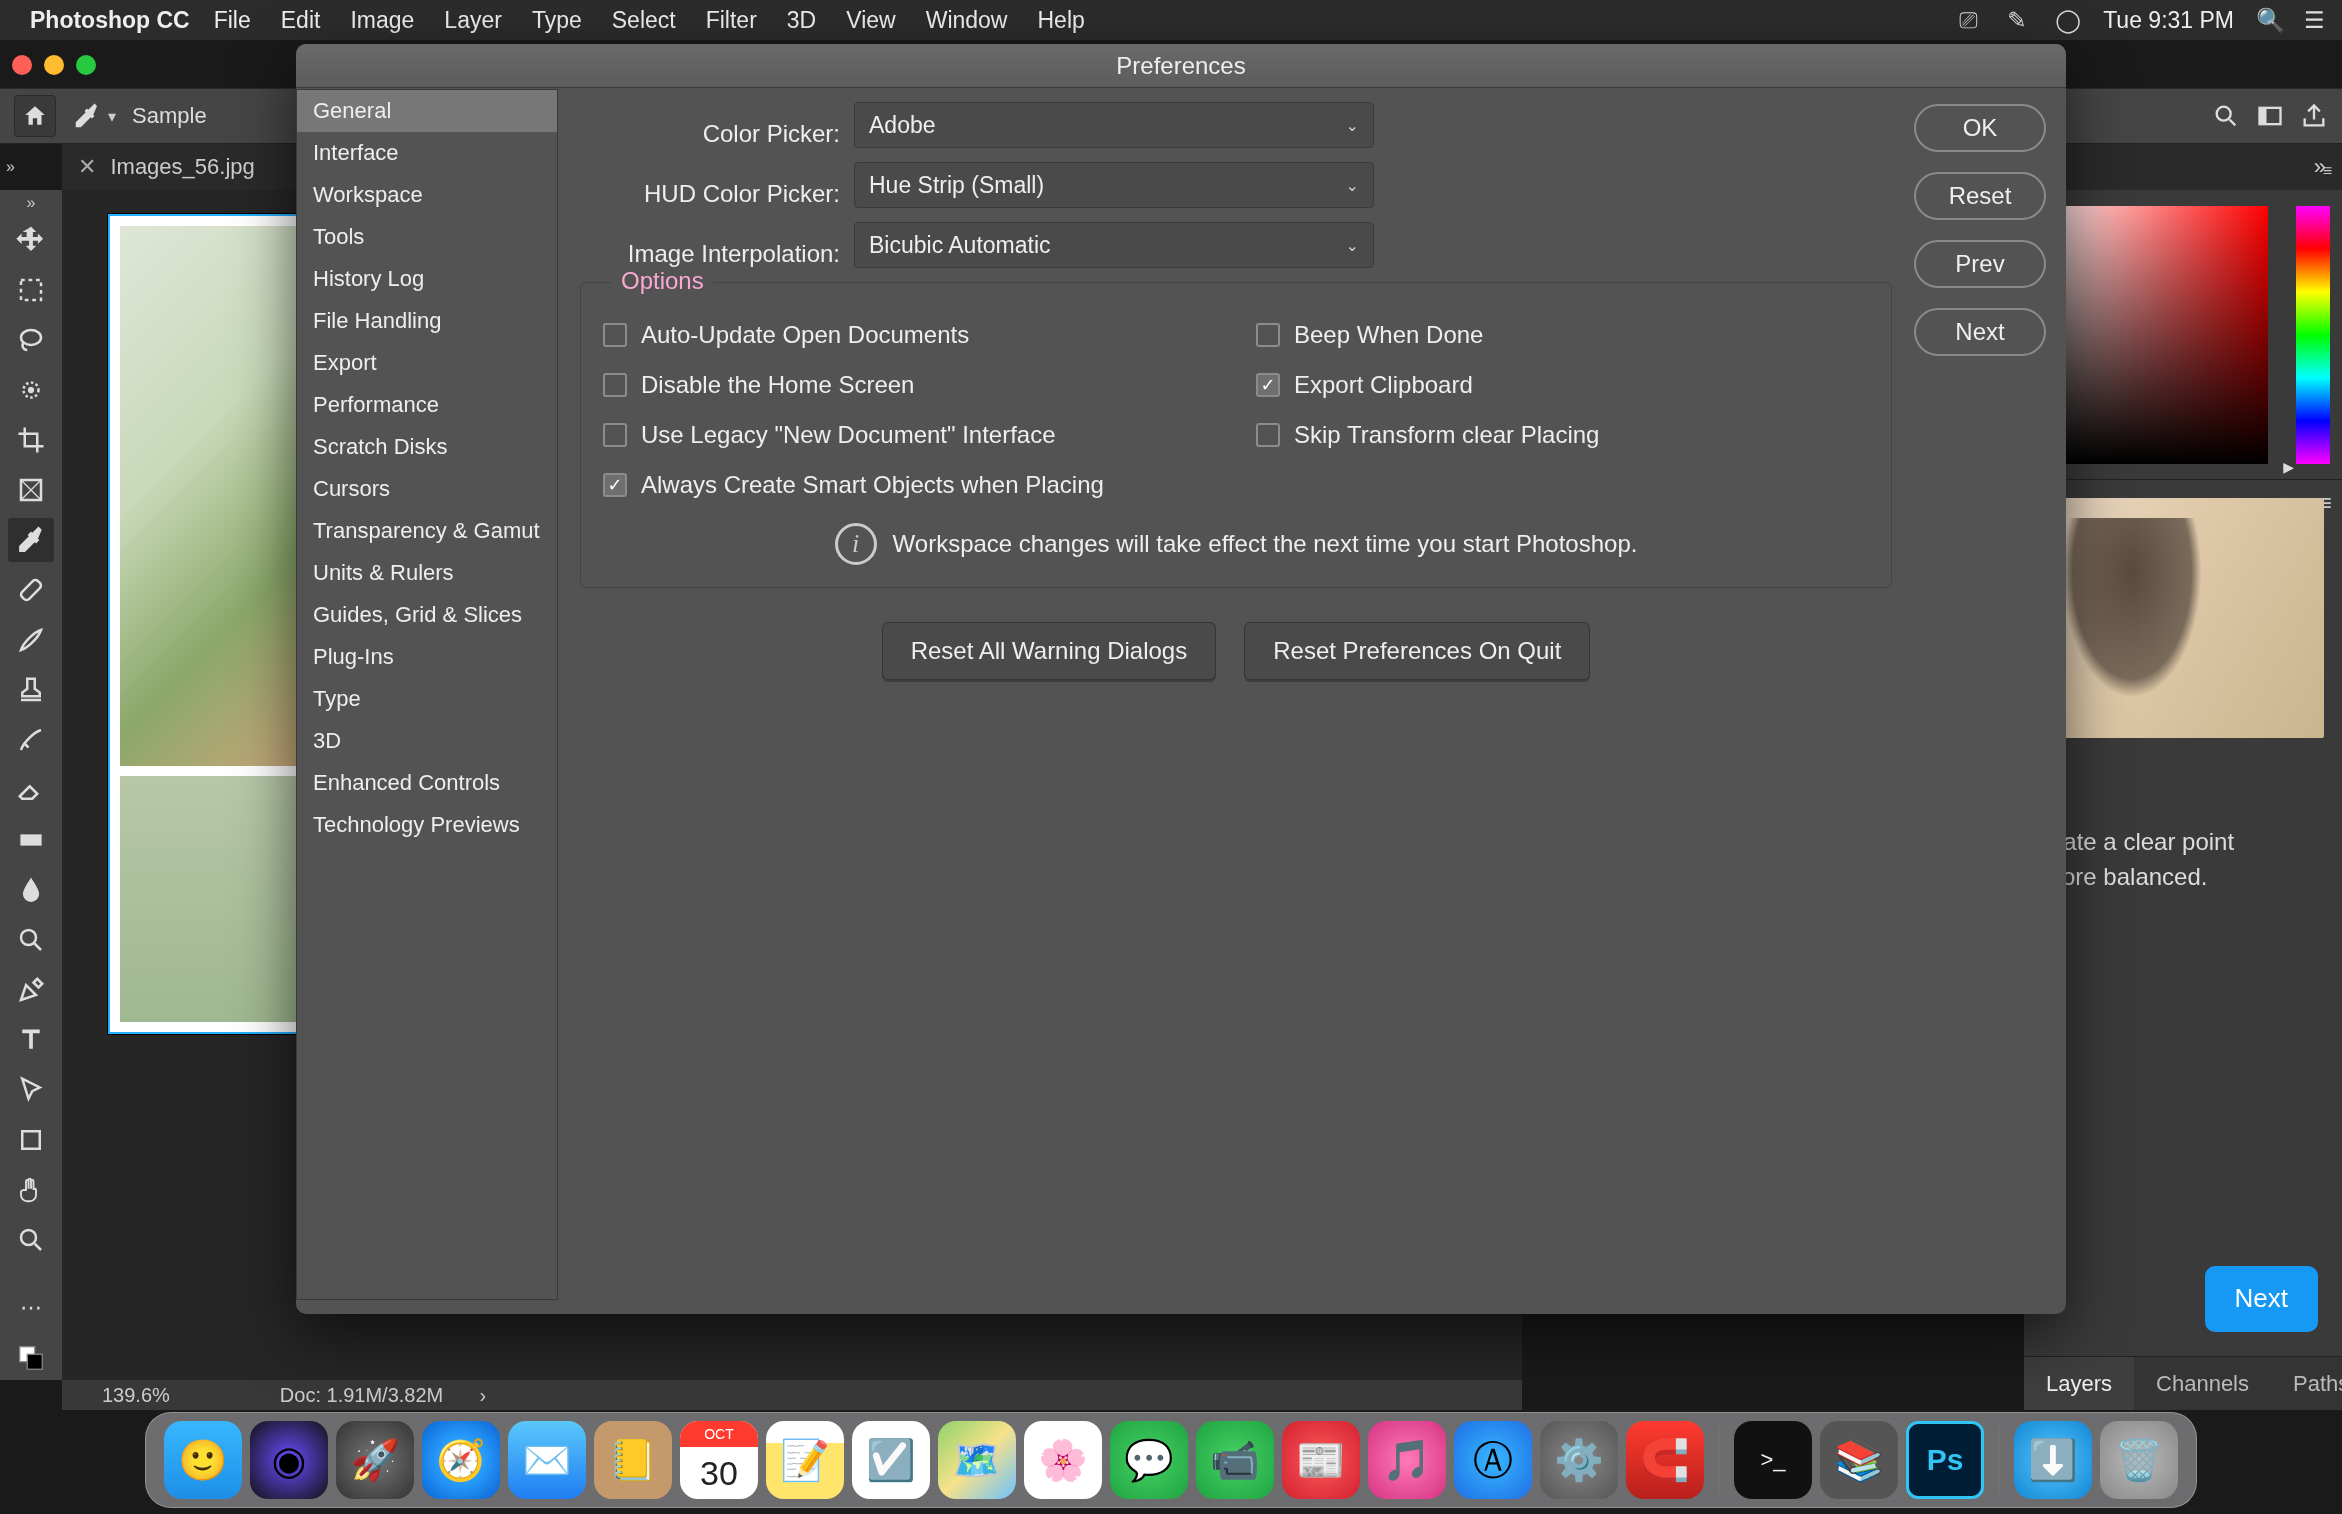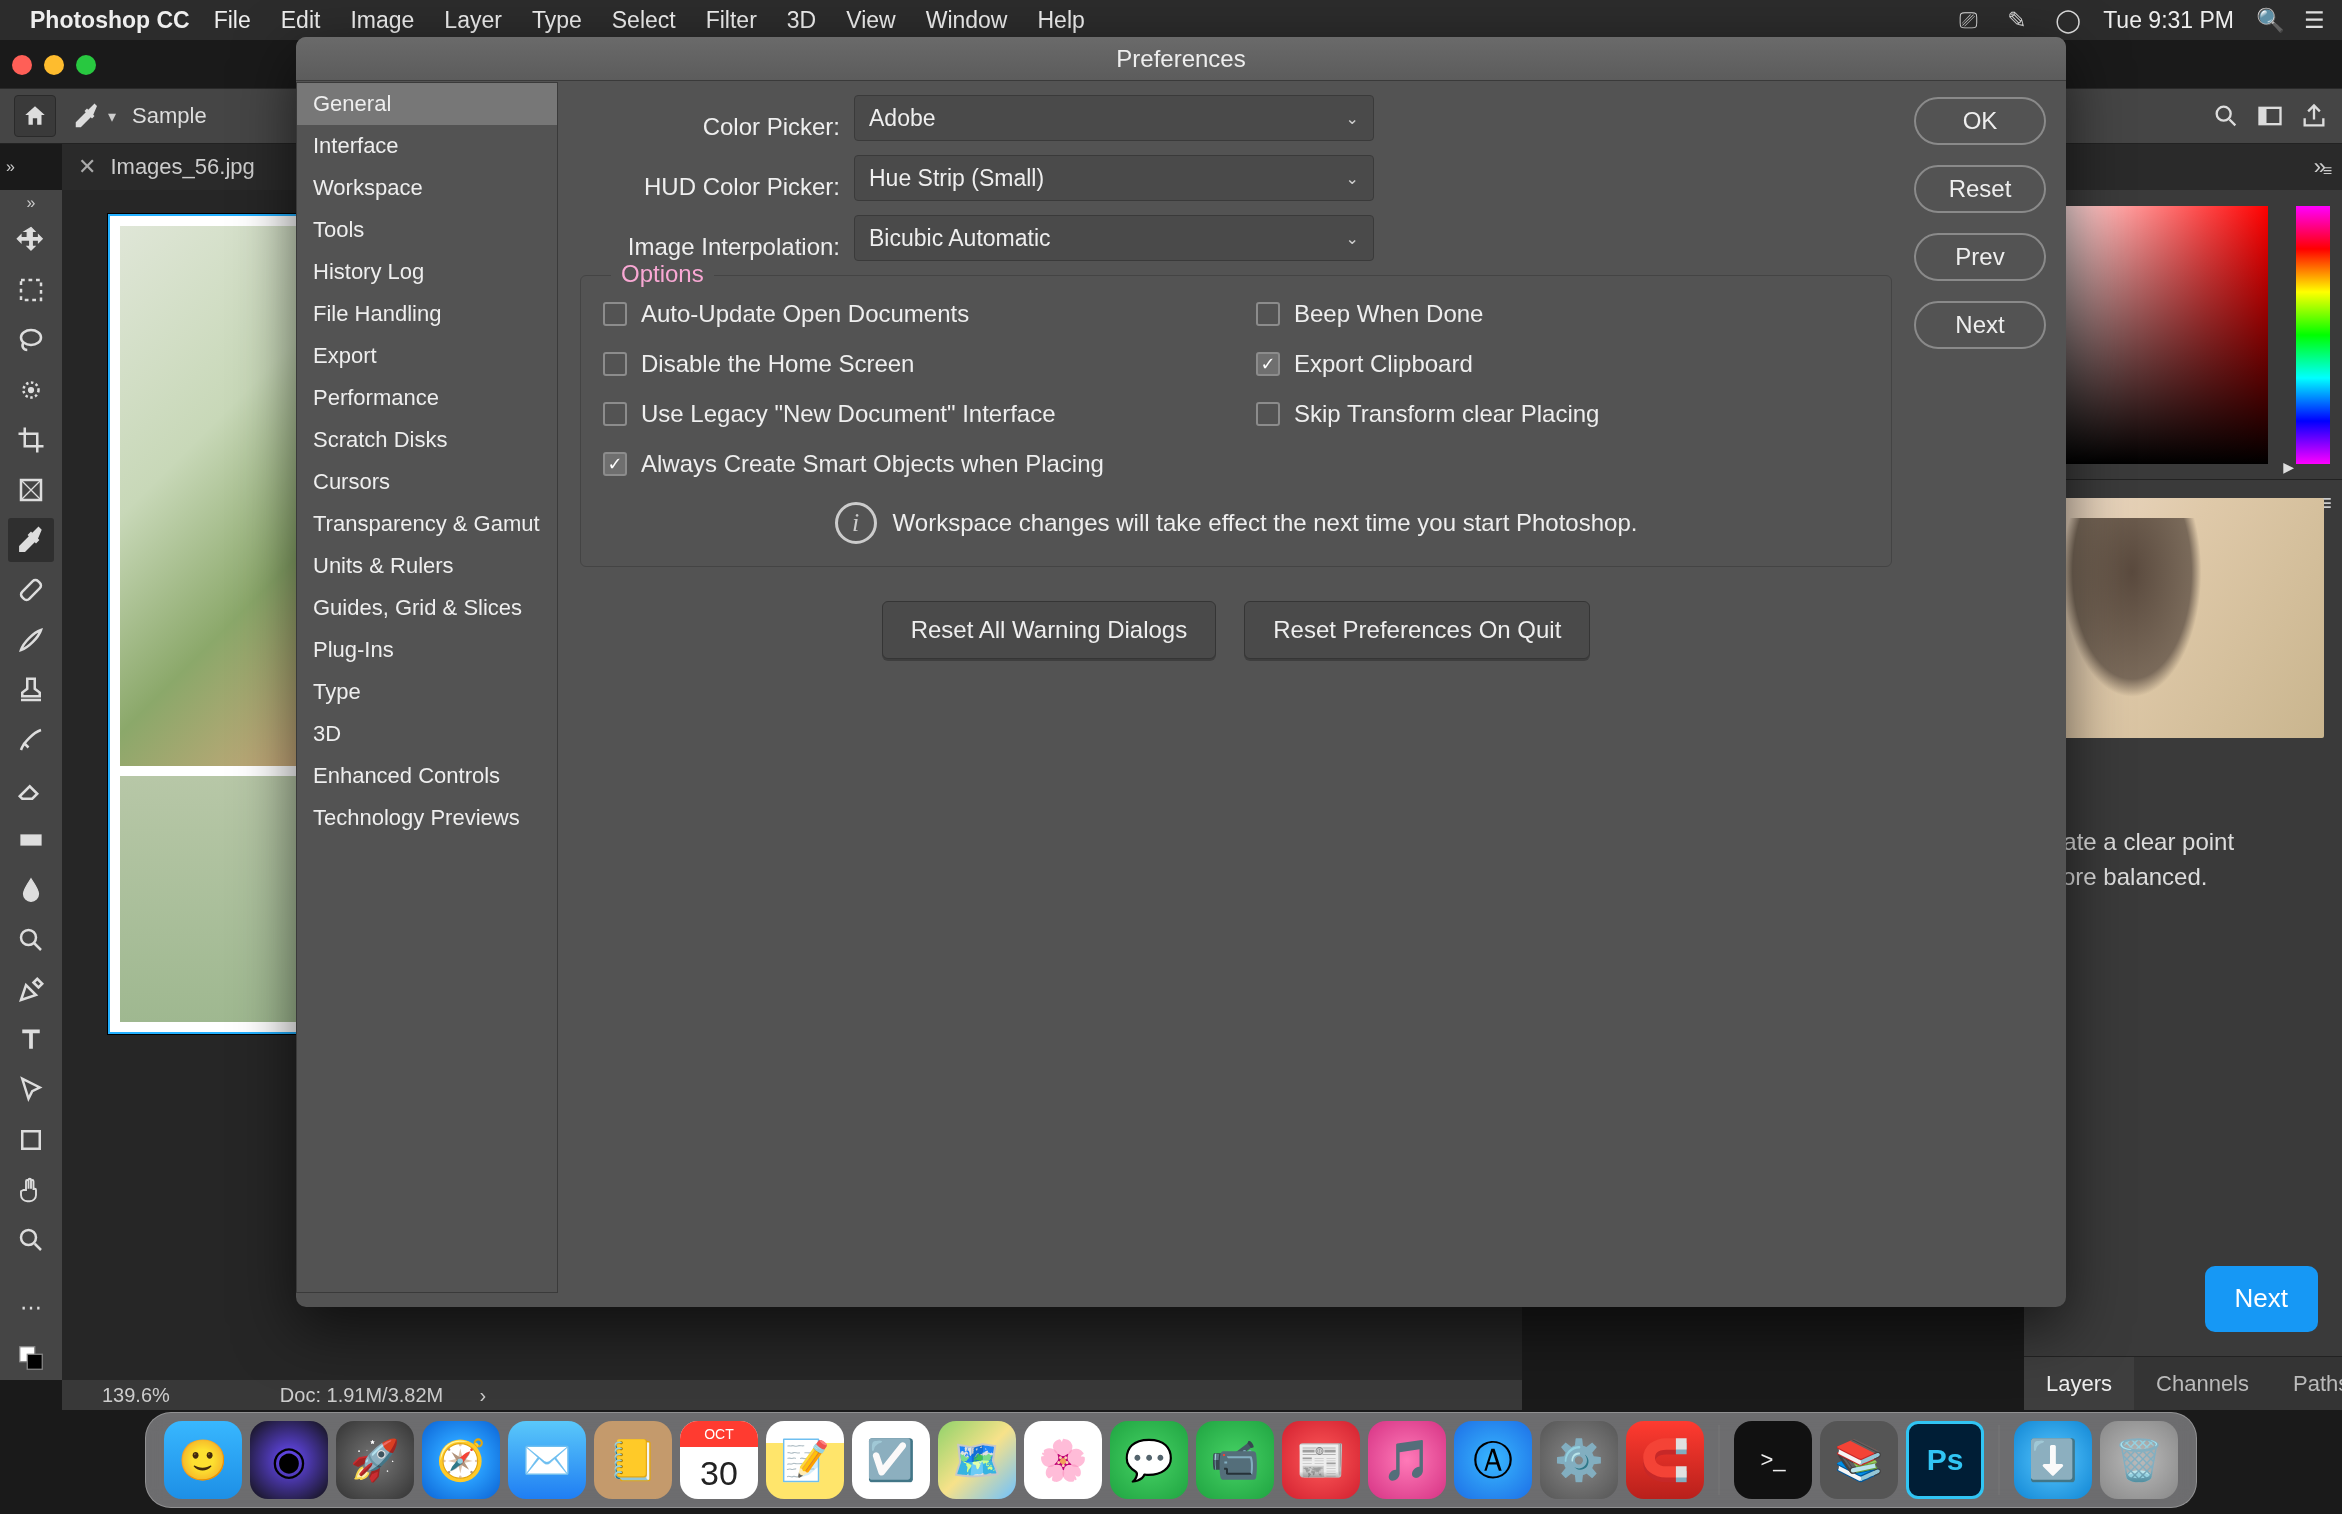--- a/index.html
+++ b/index.html
@@ -55,38 +55,38 @@
 .colorpanel .hue { position:absolute; top:16px; right:12px; width:34px; height:258px; background:linear-gradient(#ff00ff,#ff0000,#ffff00,#00ff00,#00ffff,#0000ff,#ff00ff);}
 .learn { flex:1; background:#3a3a3a; padding:18px; color:#ddd; font-size:24px; line-height:1.45; position:relative; }
 .learn .thumb { width:100%; height:240px; background:linear-gradient(120deg,#ecd9c6 0%,#dfc9a9 40%,#c9b58e 100%); margin-bottom:22px; border-radius:2px; position:relative; }
 .learn .thumb::after{content:"";position:absolute;left:20px;top:20px;width:140px;height:180px;background:radial-gradient(ellipse at 50% 30%,#5a4a3e 0%,#7a6a5a 60%,transparent 70%);}
 .learn .nextbtn { position:absolute; right:24px; bottom:24px; background:#1698f5; color:#fff; font-size:26px; font-weight:500; padding:14px 30px; border-radius:10px; }
 .ltabs { height:54px; background:#343434; display:flex; align-items:center; gap:0; border-top:1px solid #222; }
 .ltabs .lt { padding:0 22px; height:100%; display:flex; align-items:center; color:#bbb; font-size:22px; }
 .ltabs .lt.act { color:#eee; background:#3e3e3e; }
 
 
-.prefs { position:absolute; top:37px; left:296px; width:1770px; height:1270px; background:#535353; border-radius:10px; box-shadow:0 20px 60px rgba(0,0,0,.6); display:flex; flex-direction:column; overflow:hidden; }
+.prefs { position:absolute; top:44px; left:296px; width:1770px; height:1270px; background:#535353; border-radius:10px; box-shadow:0 20px 60px rgba(0,0,0,.6); display:flex; flex-direction:column; overflow:hidden; }
 .prefs .titlebar{ height:44px; background:linear-gradient(#6a6a6a,#5c5c5c); display:flex; align-items:center; justify-content:center; color:#eee; font-size:24px; border-bottom:1px solid #3a3a3a; }
 .prefs .body { flex:1; display:flex; }
 .prefs .catlist { width:262px; background:#535353; border:1px solid #3a3a3a; margin:1px 0 14px 0; }
 .prefs .catlist .cat { padding:8px 16px; color:#eee; font-size:22px; }
 .prefs .catlist .cat.sel { background:#777; }
 .prefs .main { flex:1; padding:14px 22px; position:relative; }
 .prefs .rbuttons { width:152px; padding:16px 20px 0 0; display:flex; flex-direction:column; gap:20px; }
 .prefs .rbtn { height:48px; border:2px solid #8a8a8a; border-radius:24px; color:#eee; font-size:24px; display:flex; align-items:center; justify-content:center; background:#535353; }
 
 .formrow { display:flex; align-items:flex-end; margin-bottom:14px; gap:14px; }
 .formrow .lbl { width:260px; text-align:right; color:#eee; font-size:24px; }
 .formrow .sel { flex:0 0 520px; height:46px; background:#4a4a4a; border:1px solid #3a3a3a; border-radius:4px; color:#eee; font-size:23px; padding:0 14px; display:flex; align-items:center; justify-content:space-between; }
 .formrow .sel .chev{color:#ccc;font-size:16px;}
 
 .optionsbox { margin-top:8px; border:1px solid #444; border-radius:6px; padding:18px 22px 22px; position:relative; }
 .optionsbox .legend { position:absolute; top:-16px; left:30px; background:#535353; padding:0 10px; color:#f9a8d4; font-size:24px; }
-.optgrid { display:grid; grid-template-columns:1fr 1fr; row-gap:22px; column-gap:40px; margin-top:6px; }
+.optgrid { display:grid; grid-template-columns:1fr 1fr; row-gap:22px; column-gap:40px; margin-top:20px; }
 .chk { display:flex; align-items:center; gap:14px; color:#eee; font-size:24px; }
 .chk .box { width:24px; height:24px; border:2px solid #8c8c8c; border-radius:3px; background:#535353; display:flex; align-items:center; justify-content:center; }
 .chk .box.on { background:#6f6f6f; }
 .chk .box.on::after { content:"✓"; color:#fff; font-size:18px; line-height:1; }
 .infoline { display:flex; align-items:center; gap:16px; margin-top:24px; color:#eee; font-size:24px; justify-content:center; }
 .infoline .iicon{ width:42px; height:42px; border:3px solid #ccc; border-radius:50%; display:flex; align-items:center; justify-content:center; font-family:Georgia,serif; font-style:italic; font-size:26px; color:#ccc;}
 .dlgbtns { display:flex; gap:28px; justify-content:center; margin-top:34px; }
 .dlgbtn { padding:14px 28px; background:#4a4a4a; border:1px solid #353535; border-radius:6px; color:#eee; font-size:24px; box-shadow:0 2px 0 rgba(0,0,0,.25);}
 
 

